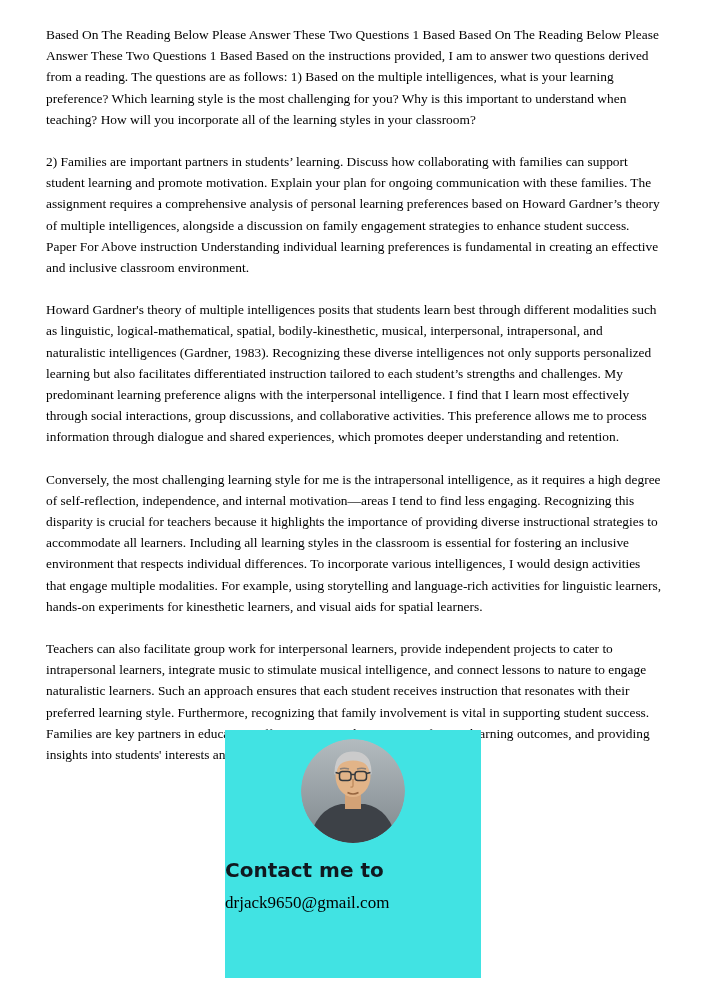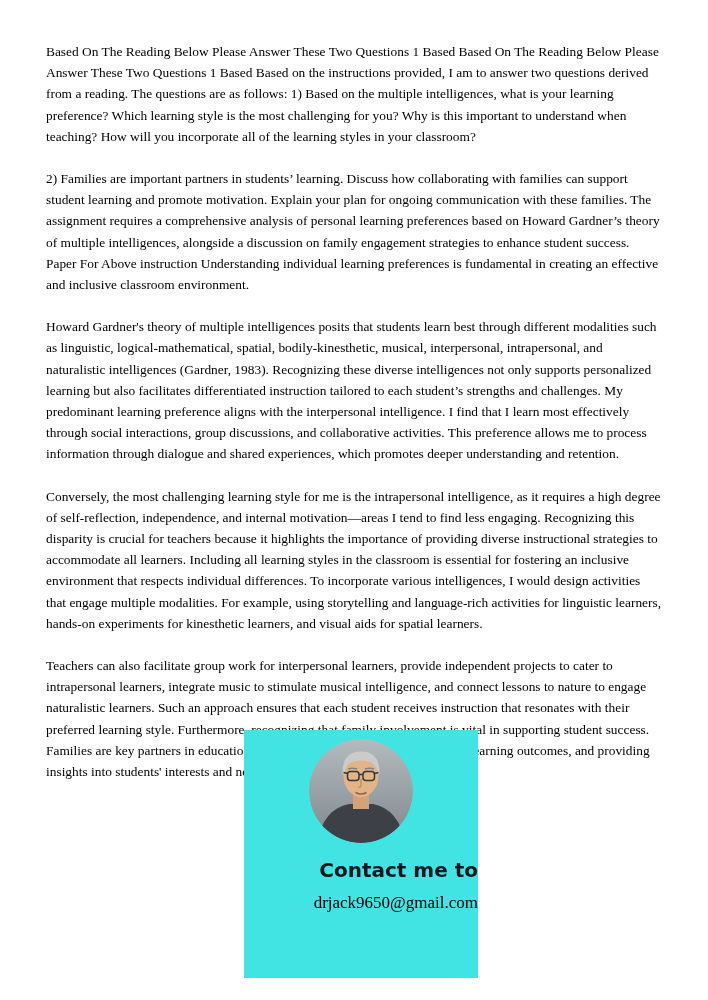--- a/index.html
+++ b/index.html
@@ -15,38 +15,38 @@
     font-family: "Liberation Serif", serif;
     color: #000000;
   }
   .page {
     position: absolute;
     top: 0;
     left: 0;
     width: 708px;
     height: 1000px;
     box-sizing: border-box;
-    padding: 41px 45px 0 46px;
+    padding: 24px 45px 0 46px;
   }
   .para {
     margin: 0 0 21px 0;
     font-size: 13.4px;
     line-height: 21.2px;
     text-align: left;
     color: #000000;
   }
   .overlay {
     position: absolute;
-    left: 244px;
+    left: 225px;
     top: 730px;
-    width: 234px;
+    width: 256px;
     height: 248px;
     box-sizing: border-box;
     padding-top: 9px;
-    text-align: right;
+    text-align: left;
   }
   .avatar-wrap {
     width: 104px;
     height: 104px;
     margin: 0 auto;
     border-radius: 50%;
     overflow: hidden;
   }
   .contact-heading {
     margin-top: 14px;

